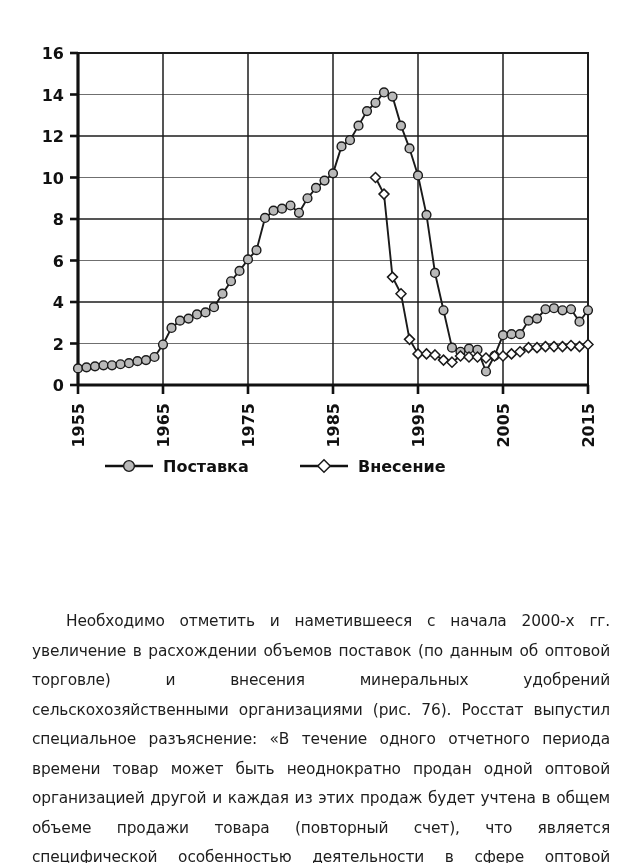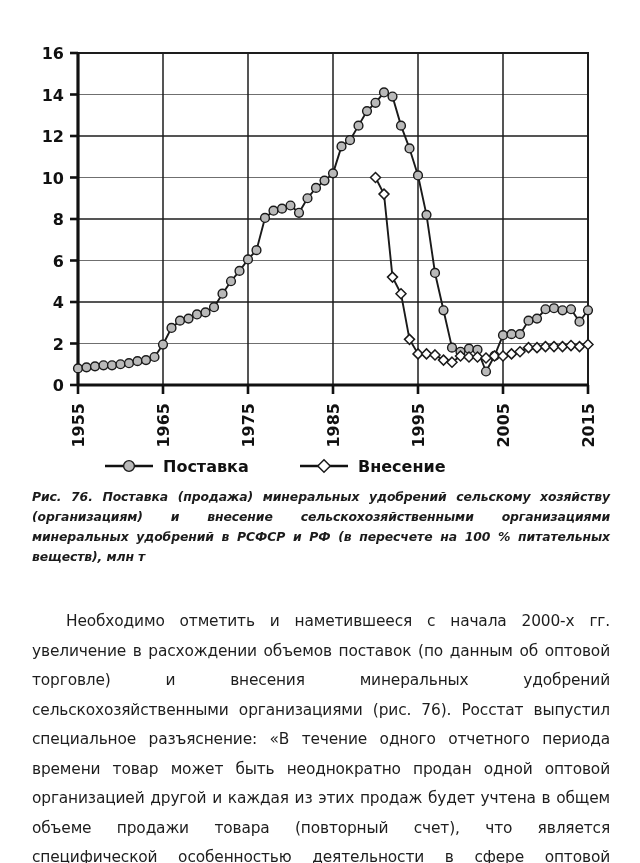--- a/index.html
+++ b/index.html
@@ -224,17 +224,16 @@
           <text x="163" y="472" font-family="&quot;DejaVu Sans&quot;, sans-serif" font-size="16" font-weight="bold" fill="#111">Поставка</text>
         </g>
         <g>
           <line x1="300" y1="466" x2="348" y2="466" stroke="#111" stroke-width="2.4"></line>
           <polygon points="324,459.8 330.2,466 324,472.2 317.8,466" fill="#ffffff" stroke="#1a1a1a" stroke-width="1.5"></polygon>
           <text x="358" y="472" font-family="&quot;DejaVu Sans&quot;, sans-serif" font-size="16" font-weight="bold" fill="#111">Внесение</text>
         </g>
       </svg>
   </div>
 
-  <div class="caption">Рис. 76. Поставка (продажа) минеральных удобрений сельскому хозяйству (организациям) и внесение сельскохозяйственными организациями минеральных удобрений в РСФСР и РФ (в пересчете на 100 % питательных веществ), млн т</div>
 
   <div class="body-text last-line-left">Необходимо отметить и наметившееся с начала 2000-х гг. увеличение в расхождении объемов поставок (по данным об оптовой торговле) и внесения минеральных удобрений сельскохозяйственными организациями (рис. 76). Росстат выпустил специальное разъяснение: «В течение одного отчетного периода времени товар может быть неоднократно продан одной оптовой организацией другой и каждая из этих продаж будет учтена в общем объеме продажи товара (повторный счет), что является специфической особенностью деятельности в сфере оптовой торговли».</div>
 
 </div>
 
 </body></html>

